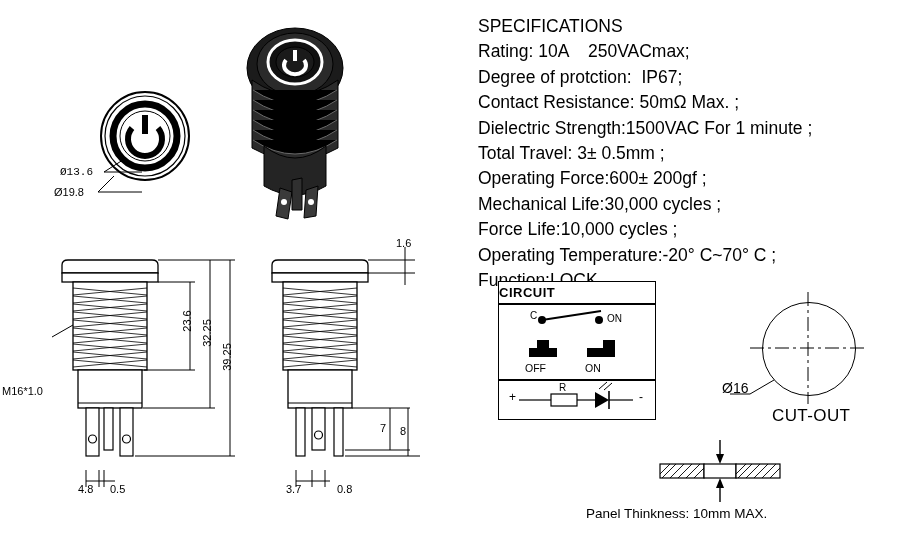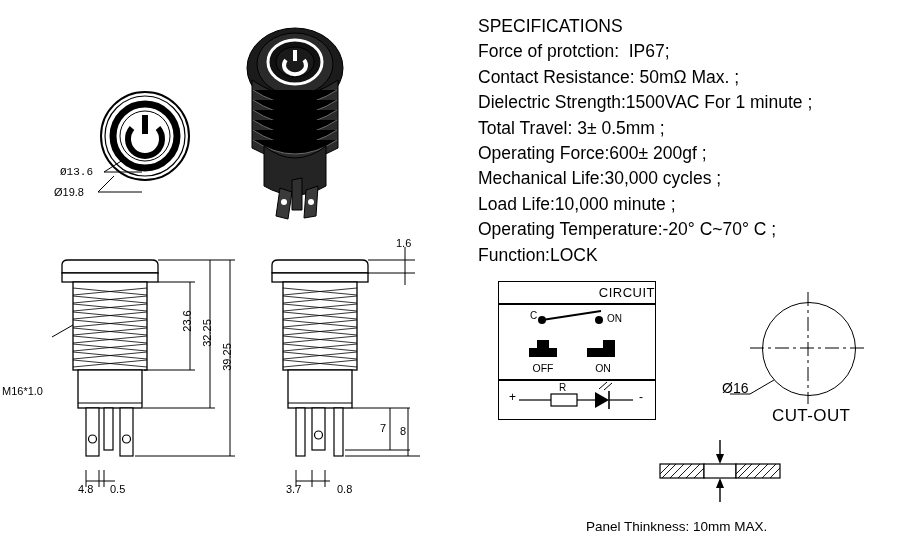--- a/index.html
+++ b/index.html
@@ -36,59 +36,60 @@
   
   #side-left{left:40px;top:255px;width:200px;height:240px;}
   #side-right{left:250px;top:245px;width:180px;height:250px;}
 
   
   #circuit{
     left:498px;top:281px;width:156px;height:137px;
     border:1.6px solid #000;background:#fff;
   }
   #circuit .ctitle{
-    text-align:right;font-size:13px;font-weight:400;
+    text-align:left;font-size:13px;font-weight:700;
     padding-top:3px;letter-spacing:.5px;
   }
   #circuit .hr{height:1.6px;background:#000;margin-top:3px;}
   #circuit .hr2{position:absolute;left:0;right:0;top:97px;height:1.6px;background:#000;}
-  .cap{font-size:10.5px;text-align:center;}
+  .cap{font-size:10.5px;}
 
   
   #cutout{left:726px;top:296px;width:170px;height:140px;}
   #cutout .title{
     position:absolute;left:46px;top:110px;
     font-size:17px;letter-spacing:.4px;
   }
   .circ{
     position:absolute;left:36px;top:6px;width:92px;height:92px;
     border:1.7px solid #000;border-radius:50%;
   }
 
   
   #panel{left:600px;top:440px;width:280px;height:80px;}
-  #panel .ptxt{position:absolute;left:-14px;top:79px;font-size:13.5px;white-space:nowrap;}
+  #panel .ptxt{position:absolute;left:-14px;top:66px;font-size:13.5px;white-space:nowrap;}
 
   svg{display:block;overflow:visible;}
   .hatch-rect{fill:#fff;stroke:#000;stroke-width:1.2;}
 </style>
 </head>
 <body>
 
 <div class="page">
 
   <div class="abs" id="specs">
     <div class="line">SPECIFICATIONS</div>
-    <div class="line">Force of protction:  IP67;</div>
+    <div class="line">Rating: 10A    250VACmax;</div>
+    <div class="line">Degree of protction:  IP67;</div>
     <div class="line">Contact Resistance: 50mΩ Max. ;</div>
     <div class="line">Dielectric Strength:1500VAC For 1 minute ;</div>
     <div class="line">Total Travel: 3± 0.5mm ;</div>
     <div class="line">Operating Force:600± 200gf ;</div>
     <div class="line">Mechanical Life:30,000 cycles ;</div>
-    <div class="line">Load Life:10,000 minute ;</div>
+    <div class="line">Force Life:10,000 cycles ;</div>
     <div class="line">Operating Temperature:-20° C~70° C ;</div>
     <div class="line">Function:LOCK</div>
   </div>
 
   <div class="abs" id="front-view">
     <svg width="160" height="150" viewBox="0 0 160 150">
 
       <circle cx="55" cy="48" r="44" fill="#ffffff" stroke="#000" stroke-width="2"></circle>
       <circle cx="55" cy="48" r="40" fill="#ffffff" stroke="#000" stroke-width="1.2"></circle>
 

